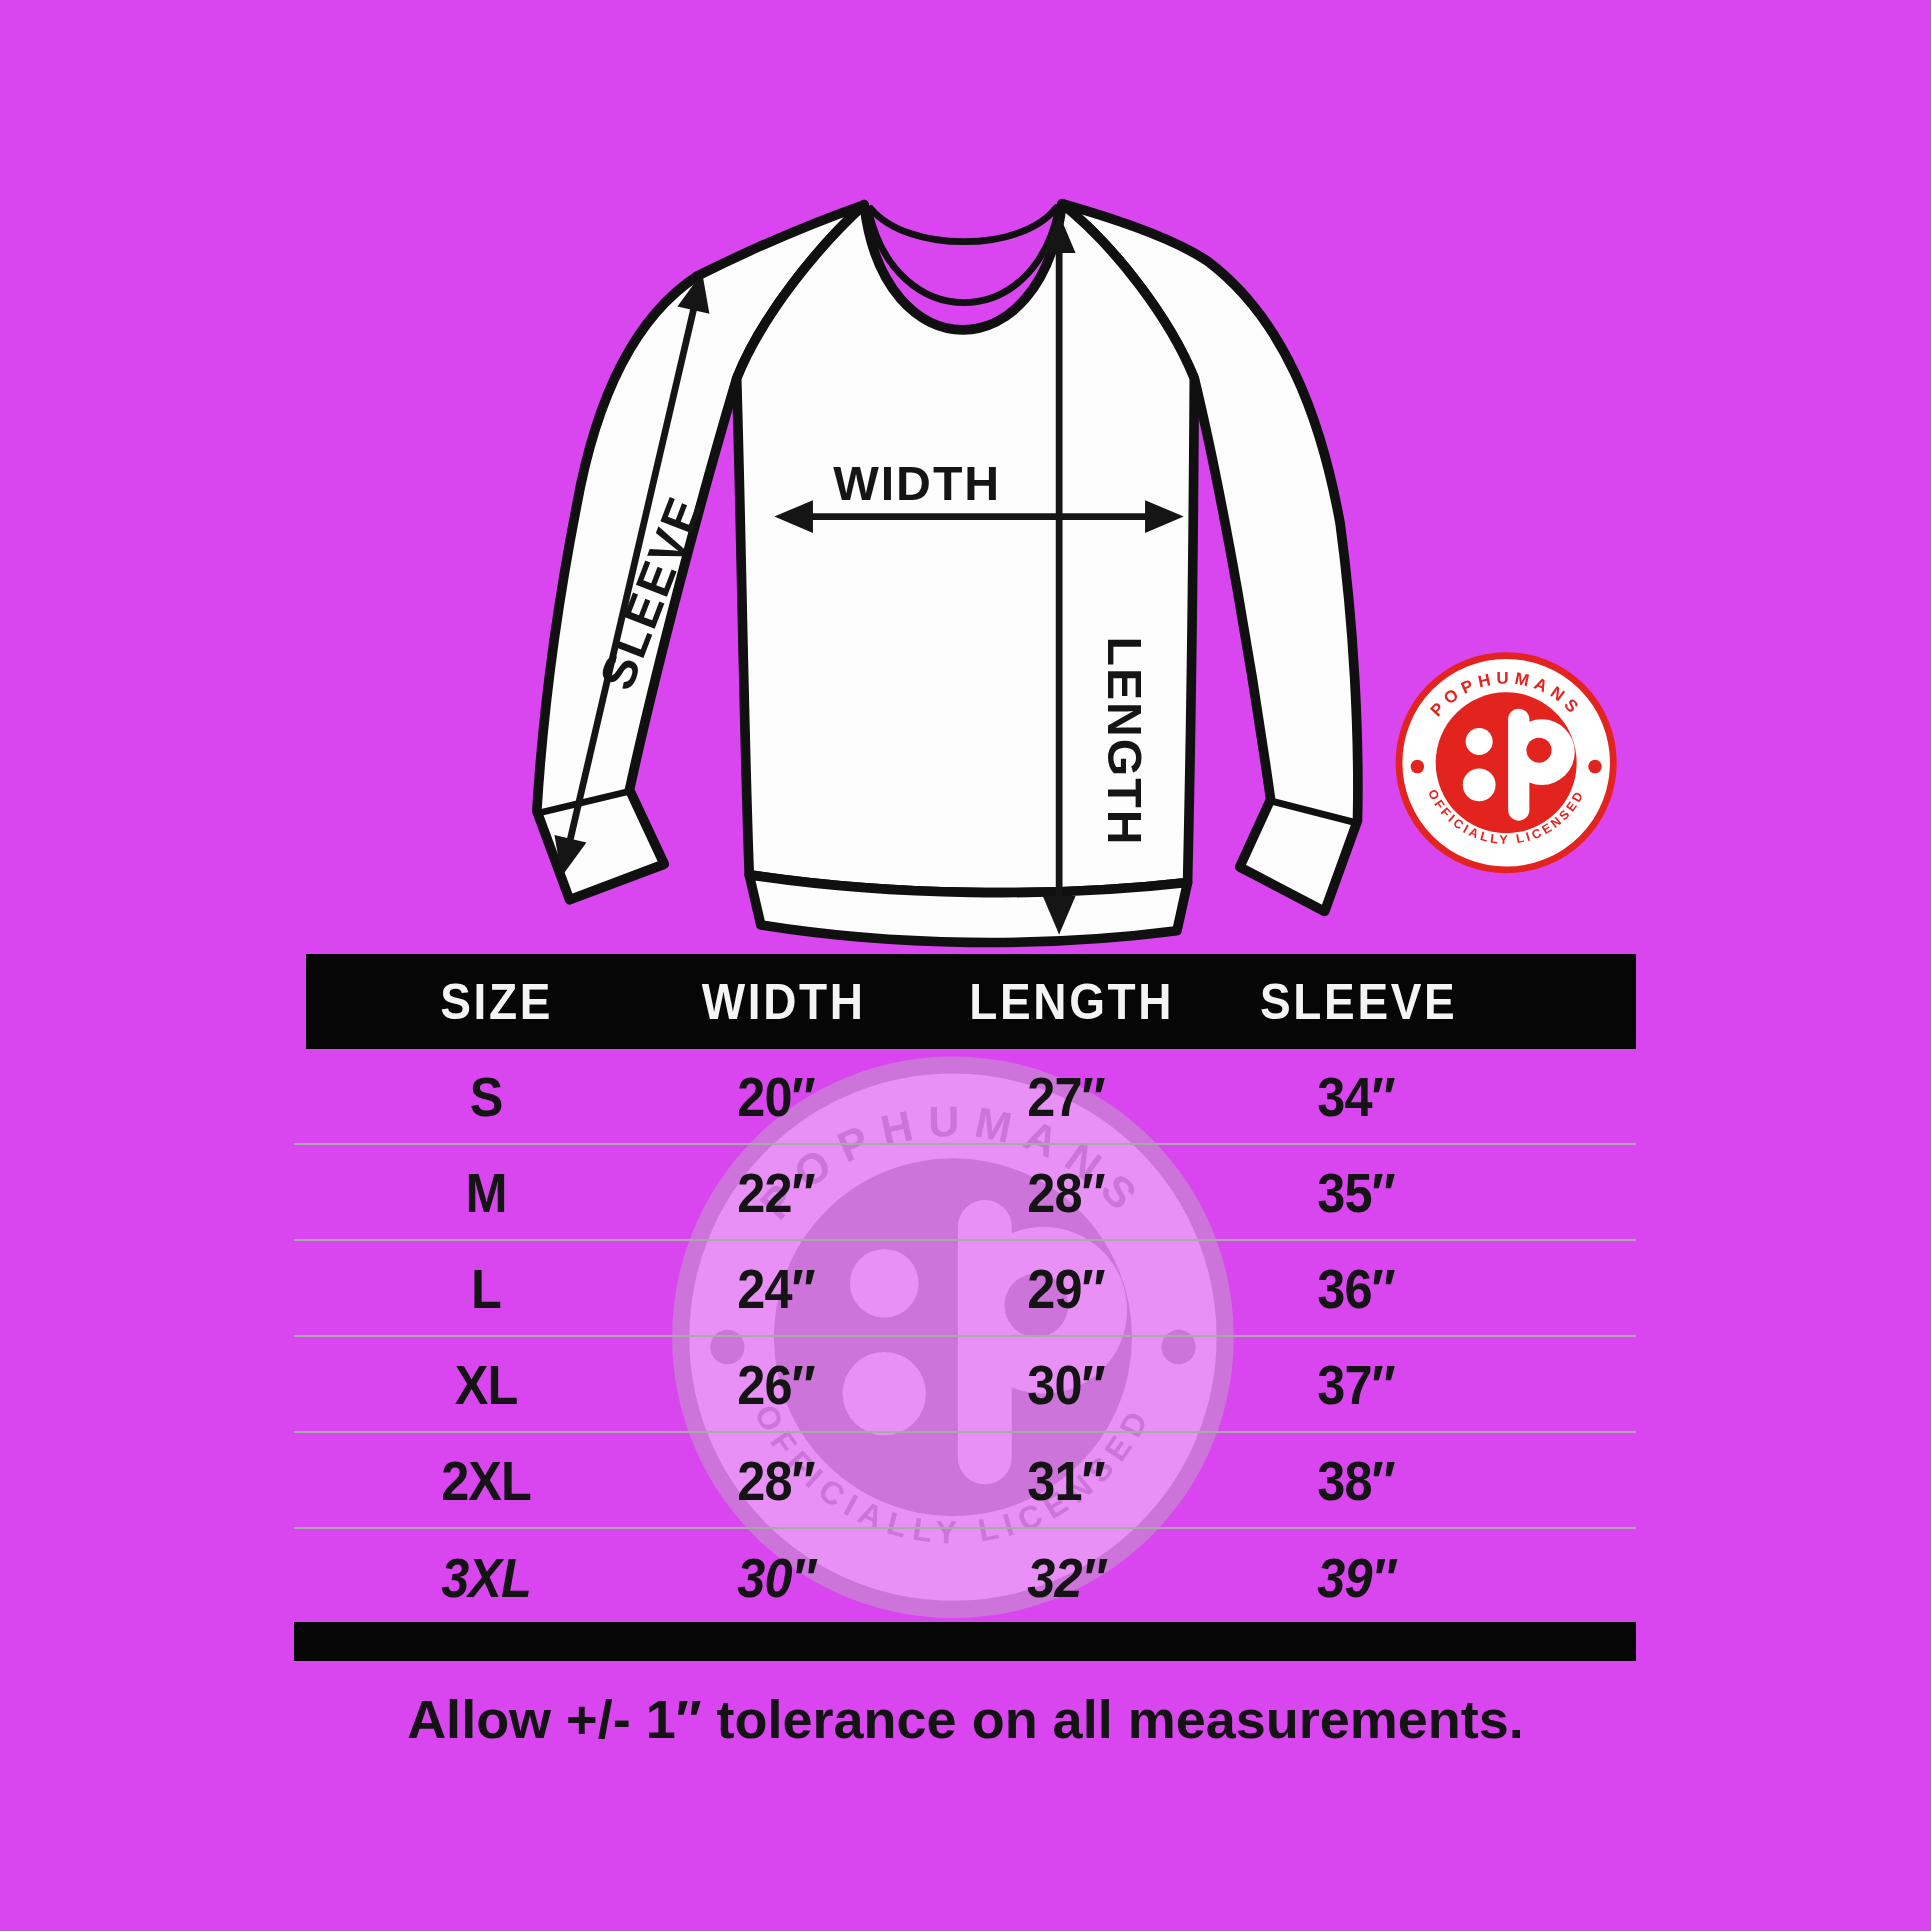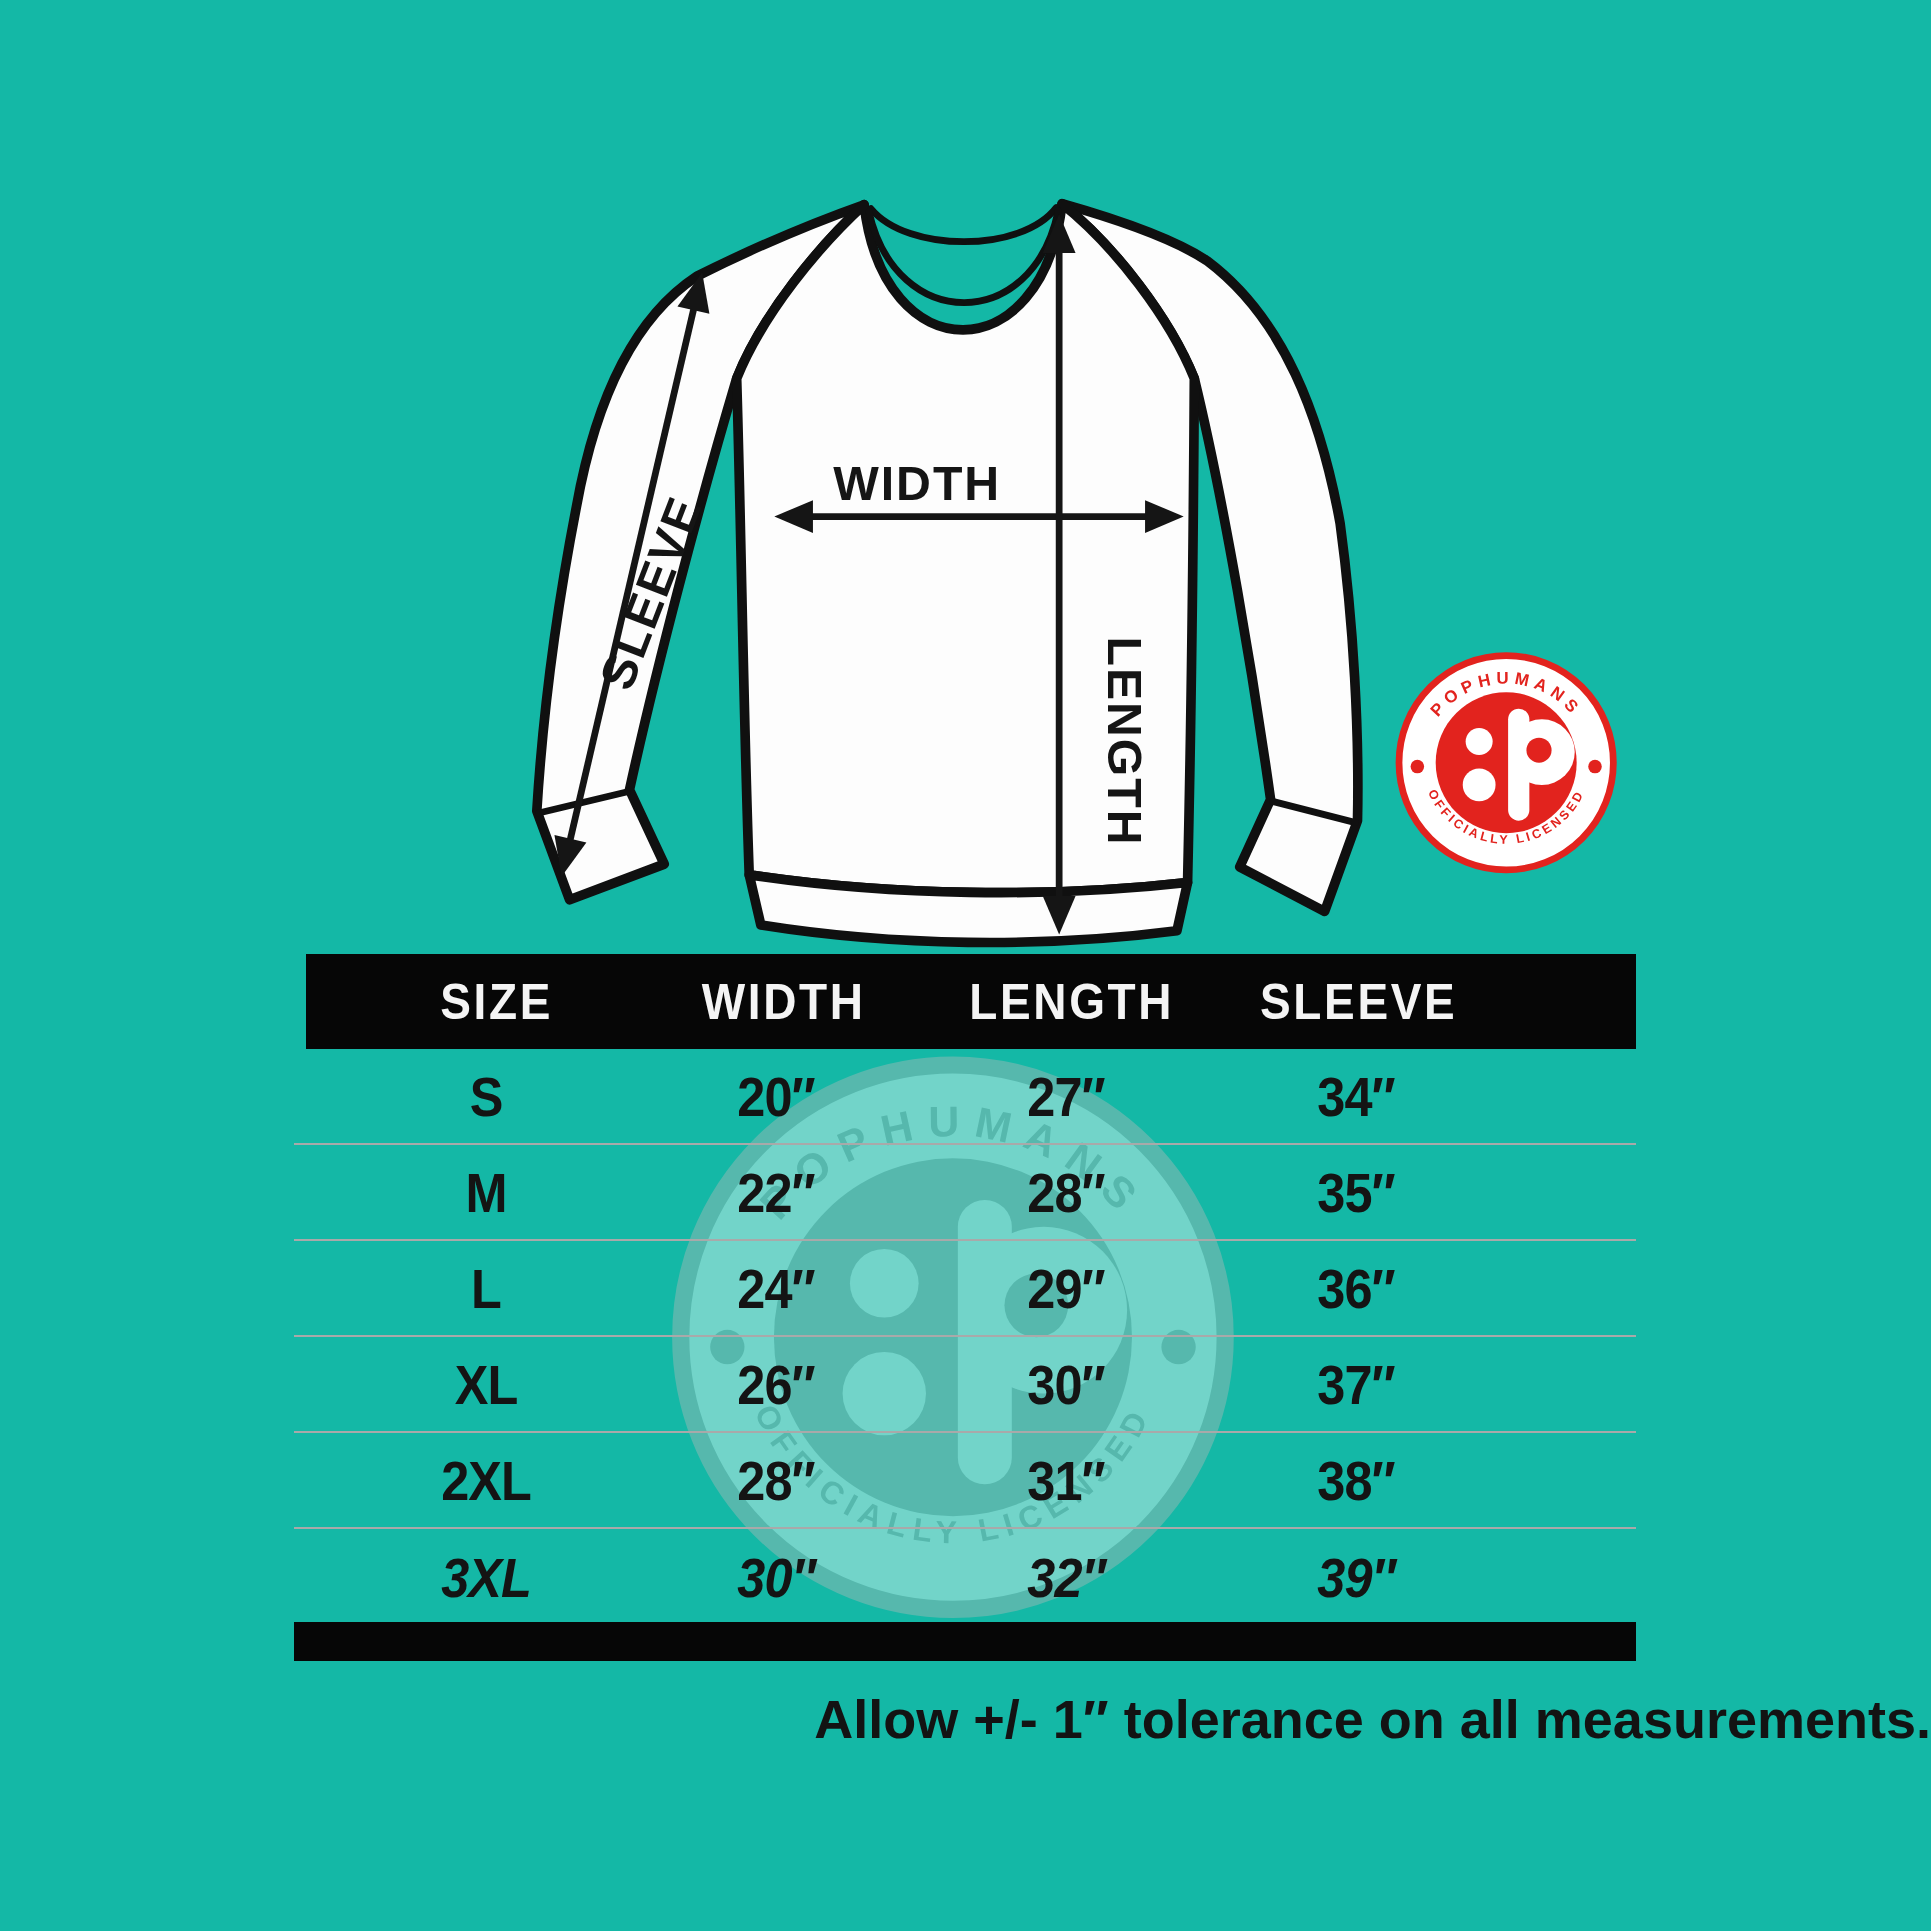--- a/index.html
+++ b/index.html
@@ -1,18 +1,18 @@
 <!DOCTYPE html>
 <html><head>
 <meta charset="utf-8">
 <style>
   html,body{margin:0;padding:0;}
   .stage{
     position:relative;width:1931px;height:1931px;
-    background:#14b8a6;overflow:hidden;
+    background:#d946ef;overflow:hidden;
     font-family:"Liberation Sans",sans-serif;color:#141414;
   }
   .art{position:absolute;left:0;top:0;width:1931px;height:1931px;z-index:0;}
   .shirt-line{fill:#fdfdfd;stroke:#101010;stroke-width:10;stroke-linejoin:round;}
   .shirt-detail{fill:none;stroke:#101010;stroke-width:7;stroke-linecap:round;}
   .measure{stroke:#151515;stroke-width:7;fill:none;}
   .diagram-label{font-weight:700;font-size:50px;letter-spacing:2px;fill:#151515;}
   .badge-red{color:#e2231e;}
   .badge-watermark{color:#b9b9b9;opacity:.40;}
   .badge-ring-text{font-weight:700;}
@@ -34,21 +34,21 @@
     box-sizing:border-box;border-bottom:2.9px solid #a9a9a9;
   }
   .trow:last-child{border-bottom:none;font-style:italic;}
   .trow .cell{
     font-size:56px;font-weight:700;color:#141414;
     display:flex;align-items:center;justify-content:center;
     transform:scaleX(.90);letter-spacing:-1px;
   }
   .footer-bar{position:absolute;left:294px;top:1622px;width:1342px;height:39px;background:#060606;z-index:2;}
   .note{
-    position:absolute;left:0;top:1688px;width:1931px;text-align:right;z-index:2;
+    position:absolute;left:0;top:1688px;width:1931px;text-align:center;z-index:2;
     font-size:54px;font-weight:700;letter-spacing:0;color:#131313;
   }
 </style>
 </head>
 <body>
 
 <div class="stage">
 
   <svg class="art" viewBox="0 0 2000 2000">
     <defs>

